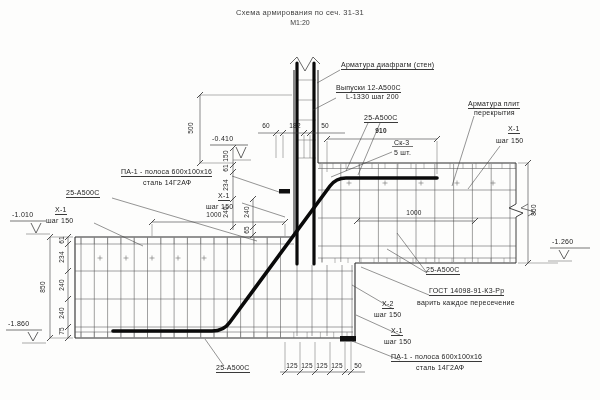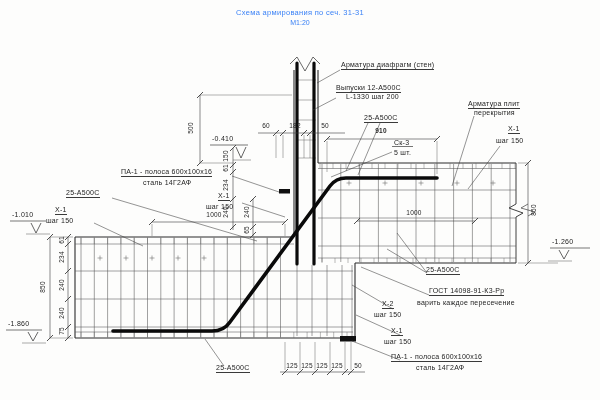--- a/index.html
+++ b/index.html
@@ -1,19 +1,19 @@
 <!DOCTYPE html>
 <html><head>
 <meta charset="utf-8">
 <style>
   html,body{margin:0;padding:0;background:#e8e8e8;}
   #stage{position:relative;width:600px;height:400px;background:#fdfdfc;overflow:hidden;
          font-family:"Liberation Sans","DejaVu Sans",sans-serif;}
   #linework{position:absolute;left:0;top:0;}
-  #titleblock{position:absolute;left:0;top:8px;width:600px;text-align:center;color:#3b82f6;}
+  #titleblock{position:absolute;left:0;top:8px;width:600px;text-align:center;color:#404040;}
   #titleblock .t1{font-size:7.5px;letter-spacing:.3px;}
   #titleblock .t2{font-size:7px;margin-top:2px;}
   .lbl{position:absolute;color:#232323;font-size:7px;letter-spacing:.25px;white-space:nowrap;line-height:1;}
   .lbl.u{border-bottom:.75px solid #3a3a3a;padding-bottom:1px;}
   .lbl.dim{font-size:6.5px;letter-spacing:.2px;color:#262626;}
   .lbl.c{transform:translate(-50%,-50%);}
   .lbl.r{transform:translate(-50%,-50%) rotate(-90deg);}
   .lbl.b{font-weight:bold;}
 </style>
 </head>

